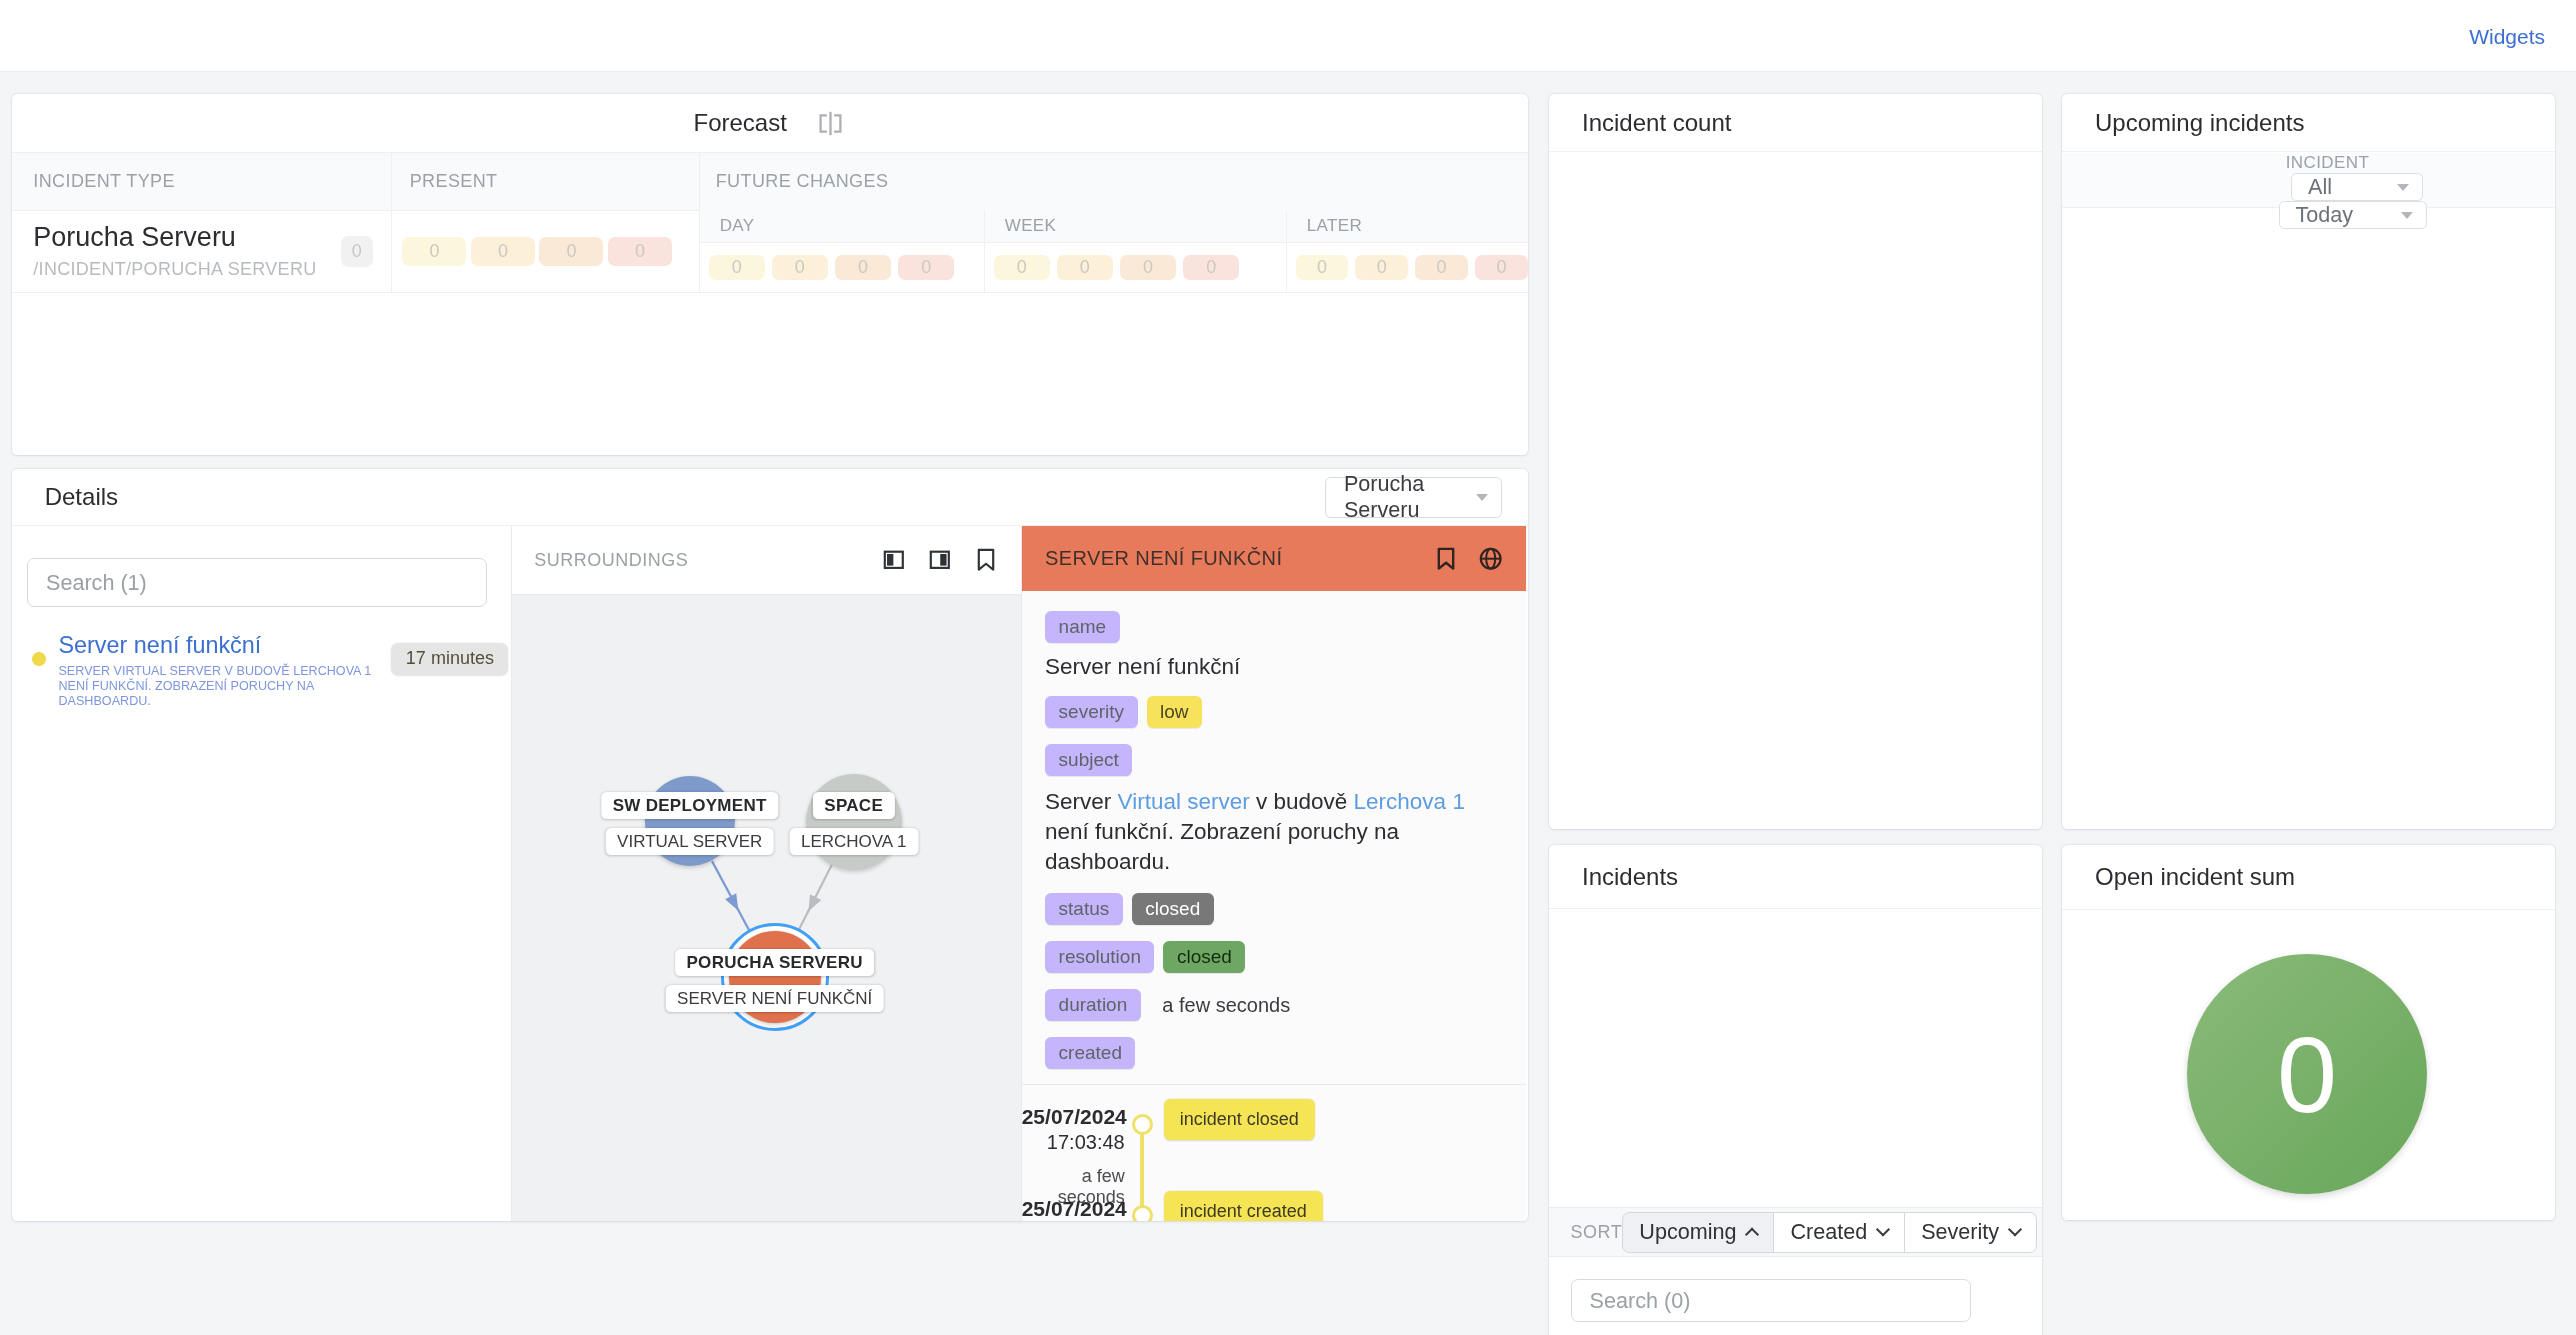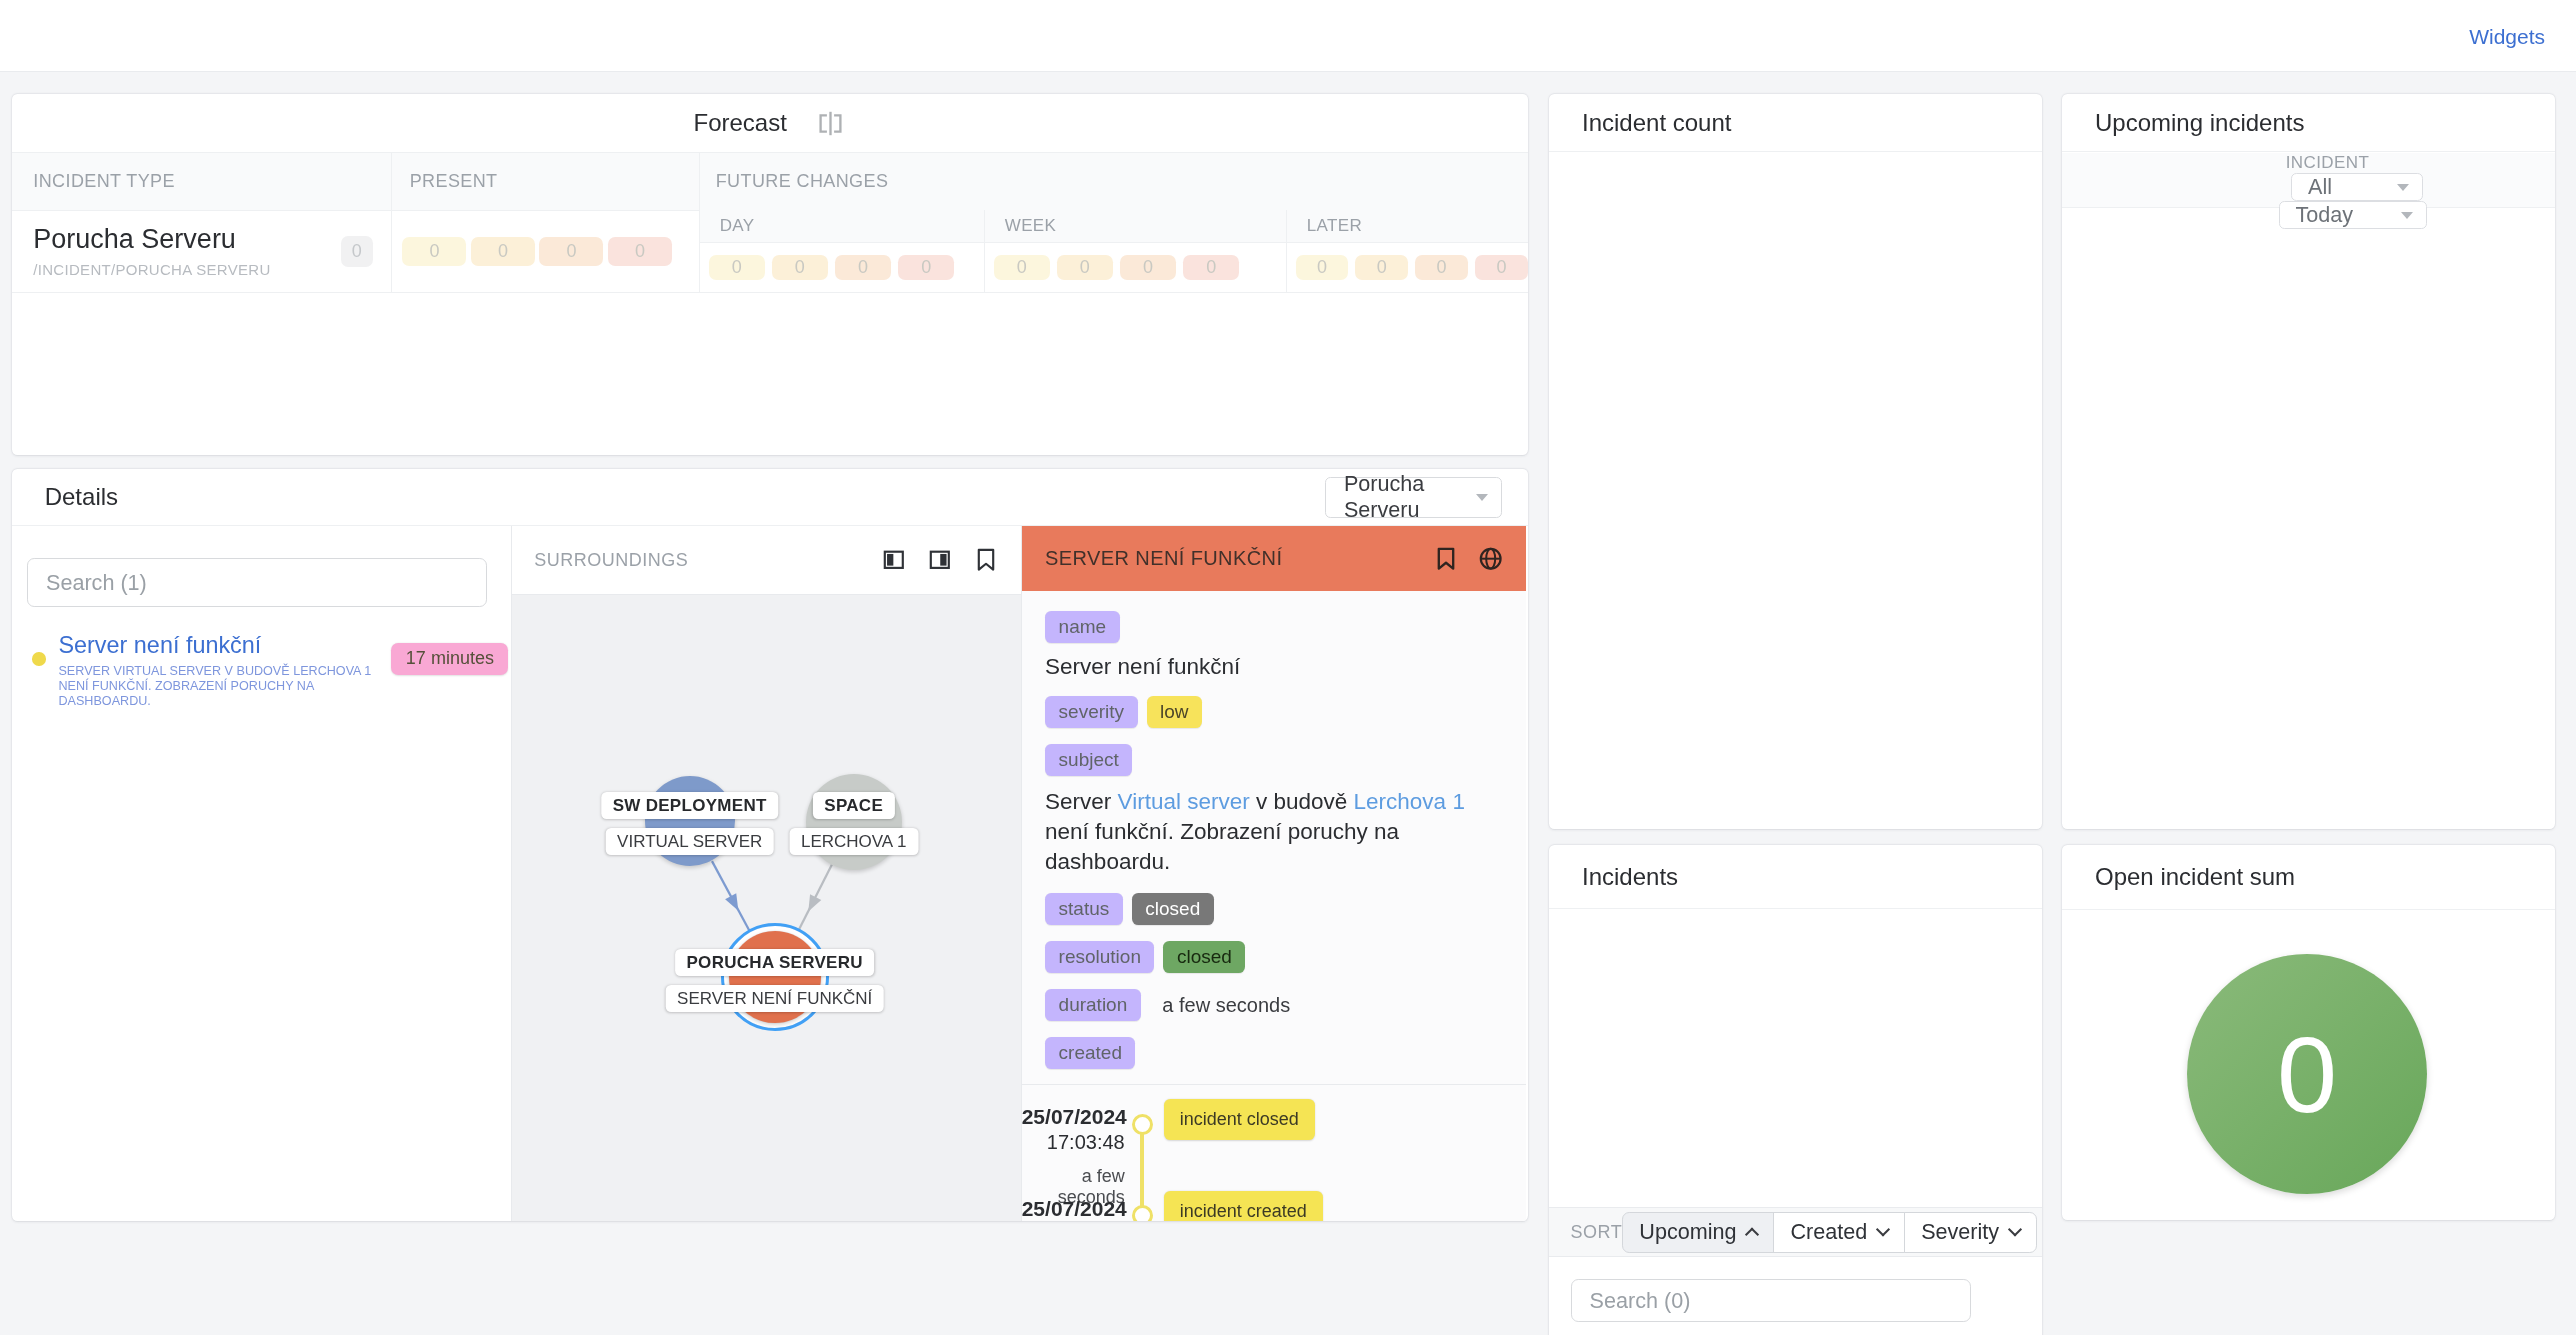--- a/index.html
+++ b/index.html
@@ -42,21 +42,21 @@
   .f-h-cell { font-size:18px; color:#9ba1a8; letter-spacing:0.4px; display:flex; align-items:center; }
   .f-c1 { width:379px; padding-left:21.6px; }
   .f-c2 { width:308px; padding-left:18px; border-left:0.9px solid #eef0f2; }
   .f-c3 { width:829px; padding-left:16px; border-left:0.9px solid #eef0f2; }
   .f-row {
     position:absolute; left:0; top:116px; width:1516px; height:83px;
     border-bottom:0.9px solid #eef0f2; display:flex;
   }
   .f-r1 { width:379px; padding:0 18px 0 21.6px; display:flex; align-items:center; justify-content:space-between; }
   .f-name { font-size:27px; color:#2b2d31; }
-  .f-path { font-size:15px; color:#b7bbc0; letter-spacing:0.3px; margin-top:5.4px; }
+  .f-path { font-size:18px; color:#b7bbc0; letter-spacing:0.3px; margin-top:5.4px; }
   .cnt-badge {
     width:32px; height:31px; border-radius:7.2px; background:#f1f1f2; color:#c5c8cb;
     font-size:18px; display:flex; align-items:center; justify-content:center; flex:none;
   }
   .f-r2 { width:308px; border-left:0.9px solid #eef0f2; display:flex; align-items:center; gap:4.5px; padding-left:10.8px; }
   .f-r3 { width:829px; border-left:0.9px solid #eef0f2; display:flex; }
   .f-sub { flex:none; display:flex; flex-direction:column; }
   .f-sub + .f-sub { border-left:0.9px solid #eef0f2; }
   .f-sub-head {
     height:33px; background:#f9fafb; border-bottom:0.9px solid #eef0f2;
@@ -107,21 +107,21 @@
     font-size:21.6px; color:#3a3c40; padding:0 18px; outline:none; background:#fff;
     font-family:"Liberation Sans",sans-serif;
   }
   .search-input::placeholder { color:#9aa0a6; }
   .d-item { display:flex; margin-top:25px; padding-left:5.4px; cursor:pointer; }
   .d-item-dot { width:13.5px; height:13.5px; border-radius:50%; background:#efd94b; flex:none; margin-top:20px; }
   .d-item-body { flex:1; padding-left:12.6px; }
   .d-item-title { font-size:23.4px; color:#3c6fd1; }
   .d-item-desc { font-size:12.6px; color:#7e96dd; line-height:15.3px; margin-top:4.5px; width:333px; }
   .age-badge {
-    flex:none; background:#f9a8d4; border-radius:7.2px; height:32px; padding:0 14.4px;
+    flex:none; background:#e5e5e5; border-radius:7.2px; height:32px; padding:0 14.4px;
     font-size:18px; color:#55503a; display:flex; align-items:center; margin-top:10.8px;
     box-shadow:0 0.9px 1.8px rgba(0,0,0,.12);
   }
   
   .d-mid { width:511px; height:695px; border-left:0.9px solid #e8eaed; border-right:0.9px solid #e8eaed; display:flex; flex-direction:column; }
   .sur-head {
     height:69px; background:#fff; border-bottom:0.9px solid #e8eaed;
     display:flex; align-items:center; padding:0 25px 0 22.5px;
   }
   .sur-label { font-size:18px; color:#9ba1a8; letter-spacing:0.5px; flex:1; }

